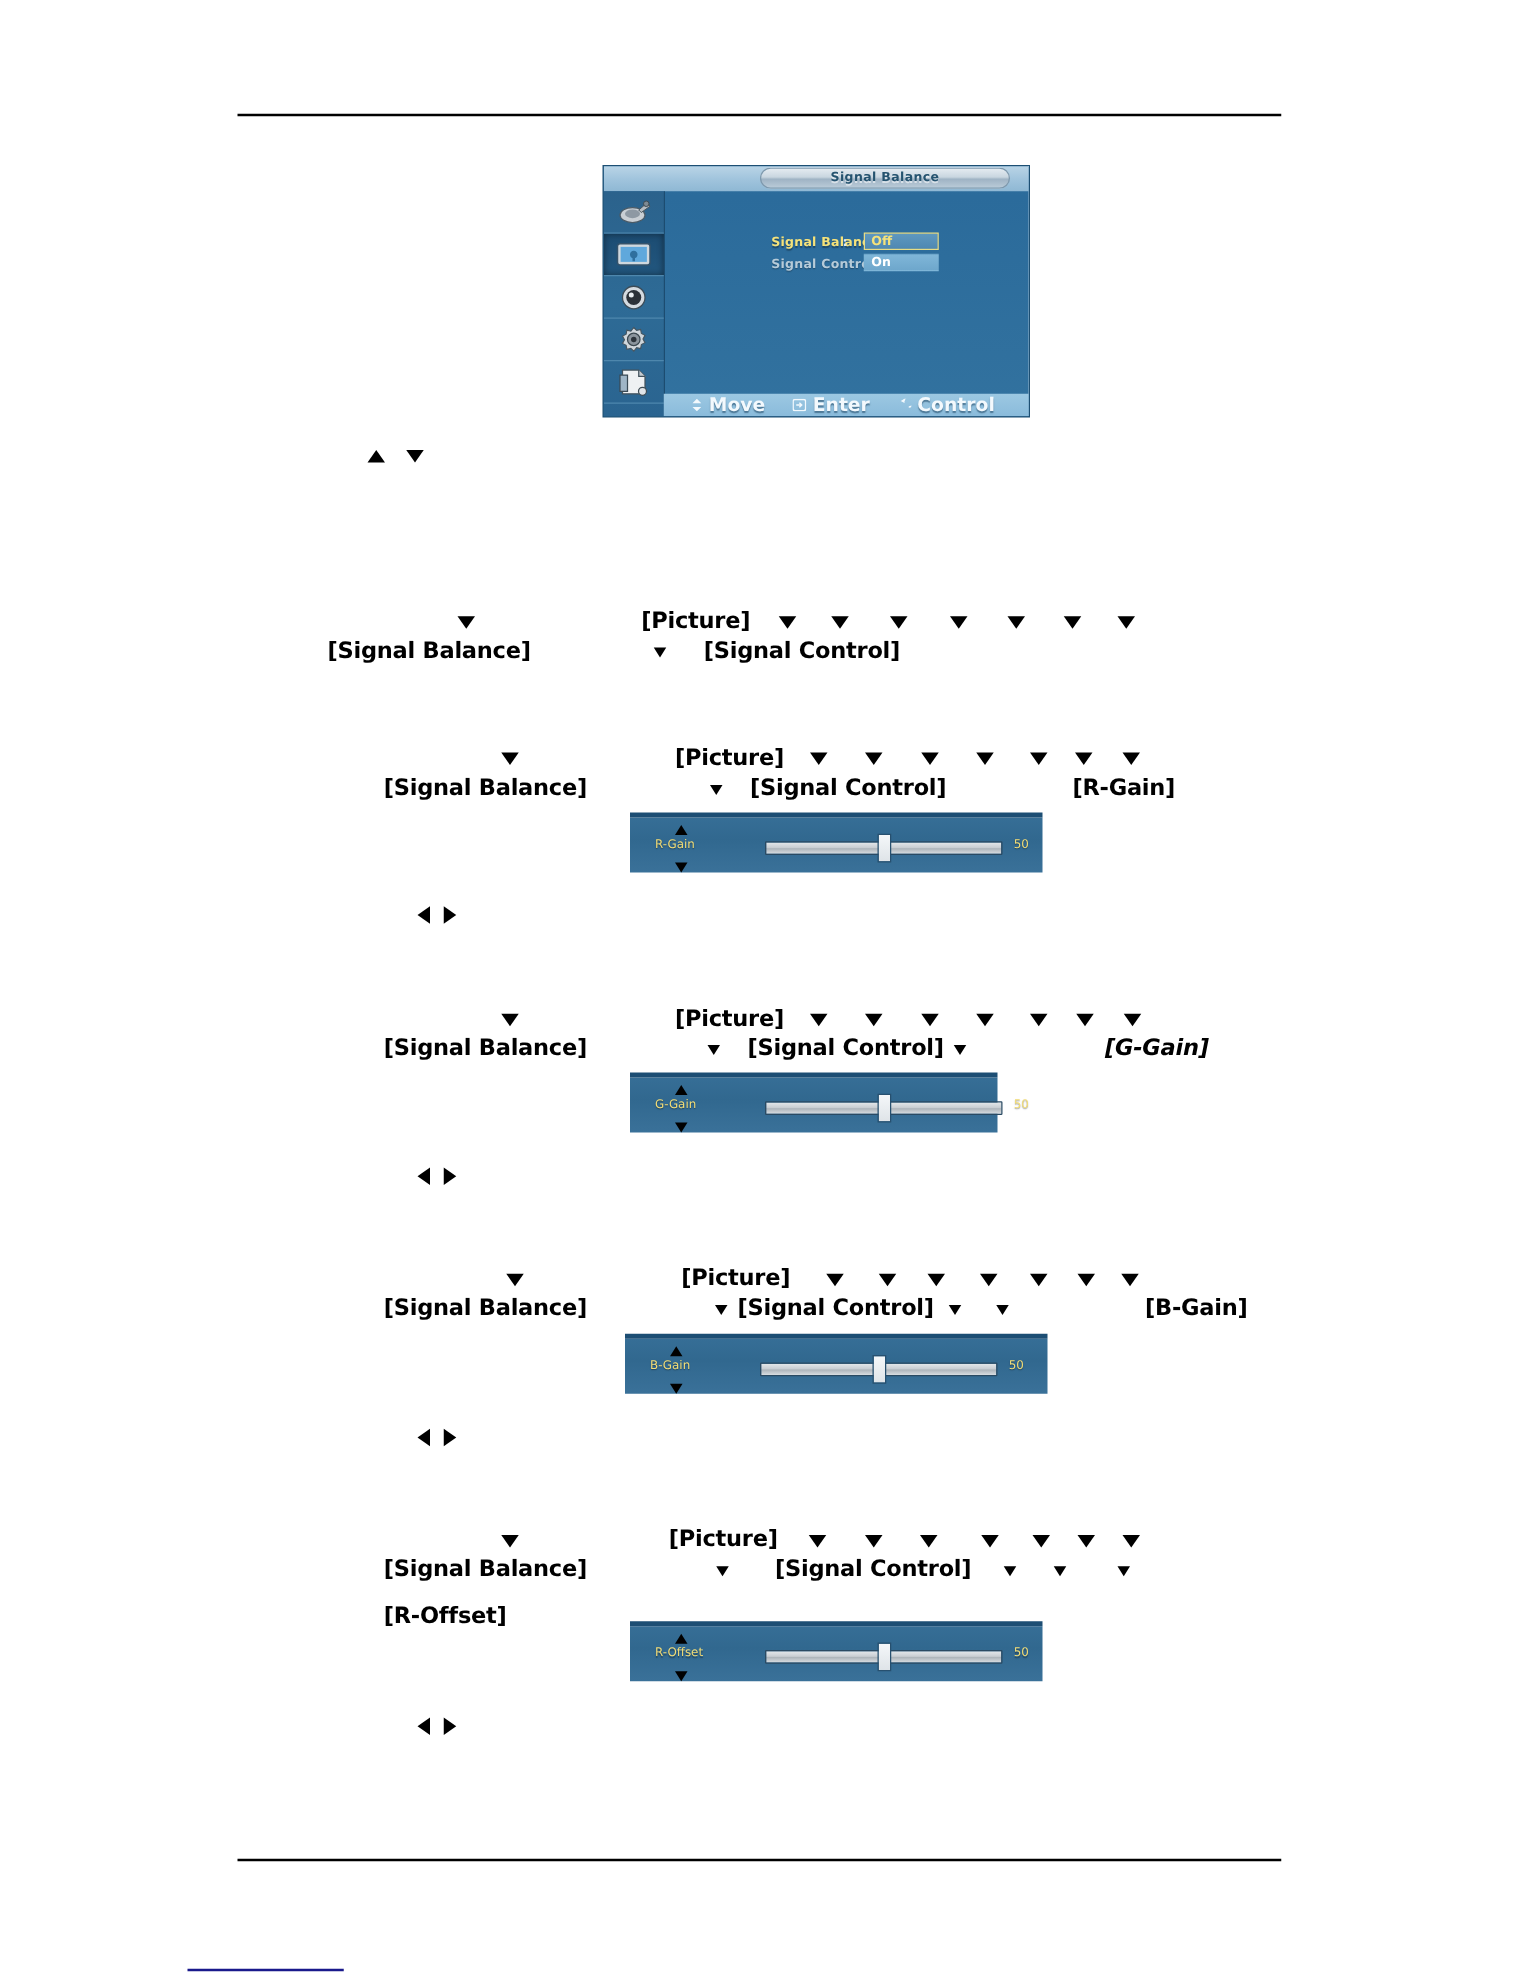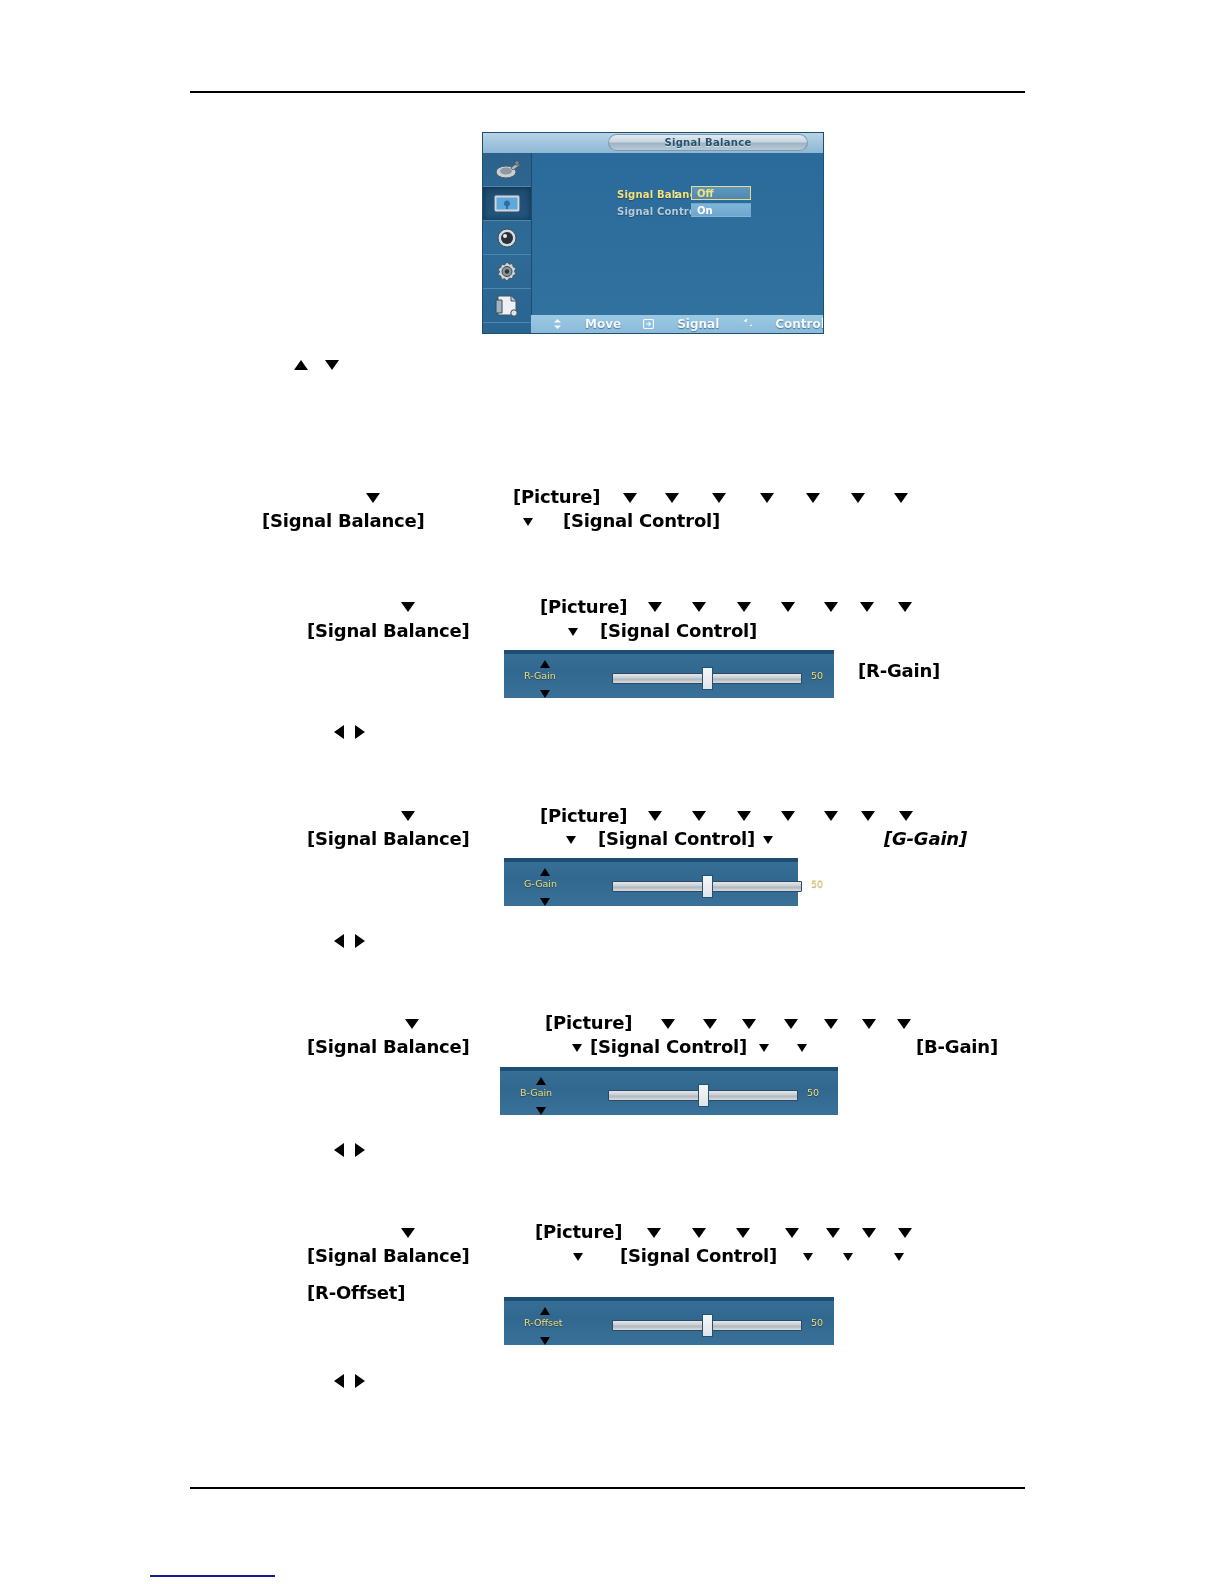--- a/index.html
+++ b/index.html
@@ -79,21 +79,21 @@
     color:#ffffff;border:1px solid transparent;
   }
 
   
   .osd-hint{
     position:absolute;left:48px;right:0;bottom:0;height:18px;
     background:linear-gradient(180deg,#9cc8e2 0%,#8abbdb 100%);
     display:flex;align-items:center;gap:22px;padding-left:22px;
     box-sizing:border-box;
   }
-  .hint{display:flex;align-items:center;gap:23px;font-size:12px;font-weight:700;color:#f3f9fd;text-shadow:0 1px 1px rgba(30,70,100,.6);}
+  .hint{display:flex;align-items:center;gap:5px;font-size:15px;font-weight:700;color:#f3f9fd;text-shadow:0 1px 1px rgba(30,70,100,.6);}
   .hint svg{display:block;}
 
   
   .osd-slider{
     position:absolute;height:48px;
     background:linear-gradient(180deg,#366e96 0%,#31688f 40%,#3a7199 100%);
     border-top:4px solid #1d4e74;
     box-sizing:border-box;
   }
   .sl-name{
@@ -205,21 +205,21 @@
         <svg width="9" height="10" viewBox="0 0 9 10">
             <path d="M4.5 0 L8 3.5 H1z M4.5 10 L1 6.5 H8z" fill="#f3f9fd"></path>
           </svg>
         <span>Move</span>
       </div>
       <div class="hint">
         <svg width="11" height="10" viewBox="0 0 11 10">
             <rect x=".5" y=".5" width="10" height="9" rx="1.5" fill="none" stroke="#f3f9fd" stroke-width="1.2"></rect>
             <path d="M3 5 h4 M5.5 3.2 L7.4 5 L5.5 6.8" fill="none" stroke="#f3f9fd" stroke-width="1.1"></path>
           </svg>
-        <span>Signal</span>
+        <span>Enter</span>
       </div>
       <div class="hint">
         <svg width="11" height="10" viewBox="0 0 11 10">
             <path d="M9 6.5 A4 4 0 1 0 5.2 1.6" fill="none" stroke="#f3f9fd" stroke-width="1.2"></path>
             <path d="M5.6 0 L5.6 3.4 L2.6 1.7z" fill="#f3f9fd"></path>
           </svg>
         <span>Control</span>
       </div>
     </div>
   </div>
@@ -241,21 +241,21 @@
     <div class="tri tri-dn" style="left:851px;top:493px;"></div>
     <div class="tri tri-dn" style="left:894px;top:493px;"></div>
   </div>
 
   <div>
     <div class="tri tri-dn" style="left:401px;top:602px;"></div>
     <div class="tok" style="left:307px;top:620px;">[Signal Balance]</div>
     <div class="tok" style="left:540px;top:596px;">[Picture]</div>
     <div class="tri tri-sm tri-dn" style="left:568px;top:628px;"></div>
     <div class="tok" style="left:600px;top:620px;">[Signal Control]</div>
-    <div class="tok" style="left:858px;top:620px;margin-top:40px;">[R-Gain]</div>
+    <div class="tok" style="left:858px;top:620px;">[R-Gain]</div>
     <div class="tri tri-dn" style="left:648px;top:602px;"></div>
     <div class="tri tri-dn" style="left:692px;top:602px;"></div>
     <div class="tri tri-dn" style="left:737px;top:602px;"></div>
     <div class="tri tri-dn" style="left:781px;top:602px;"></div>
     <div class="tri tri-dn" style="left:824px;top:602px;"></div>
     <div class="tri tri-dn" style="left:860px;top:602px;"></div>
     <div class="tri tri-dn" style="left:898px;top:602px;"></div>
   </div>
 
   <div class="osd-slider" style="left:504px;top:650px;width:330px;">

